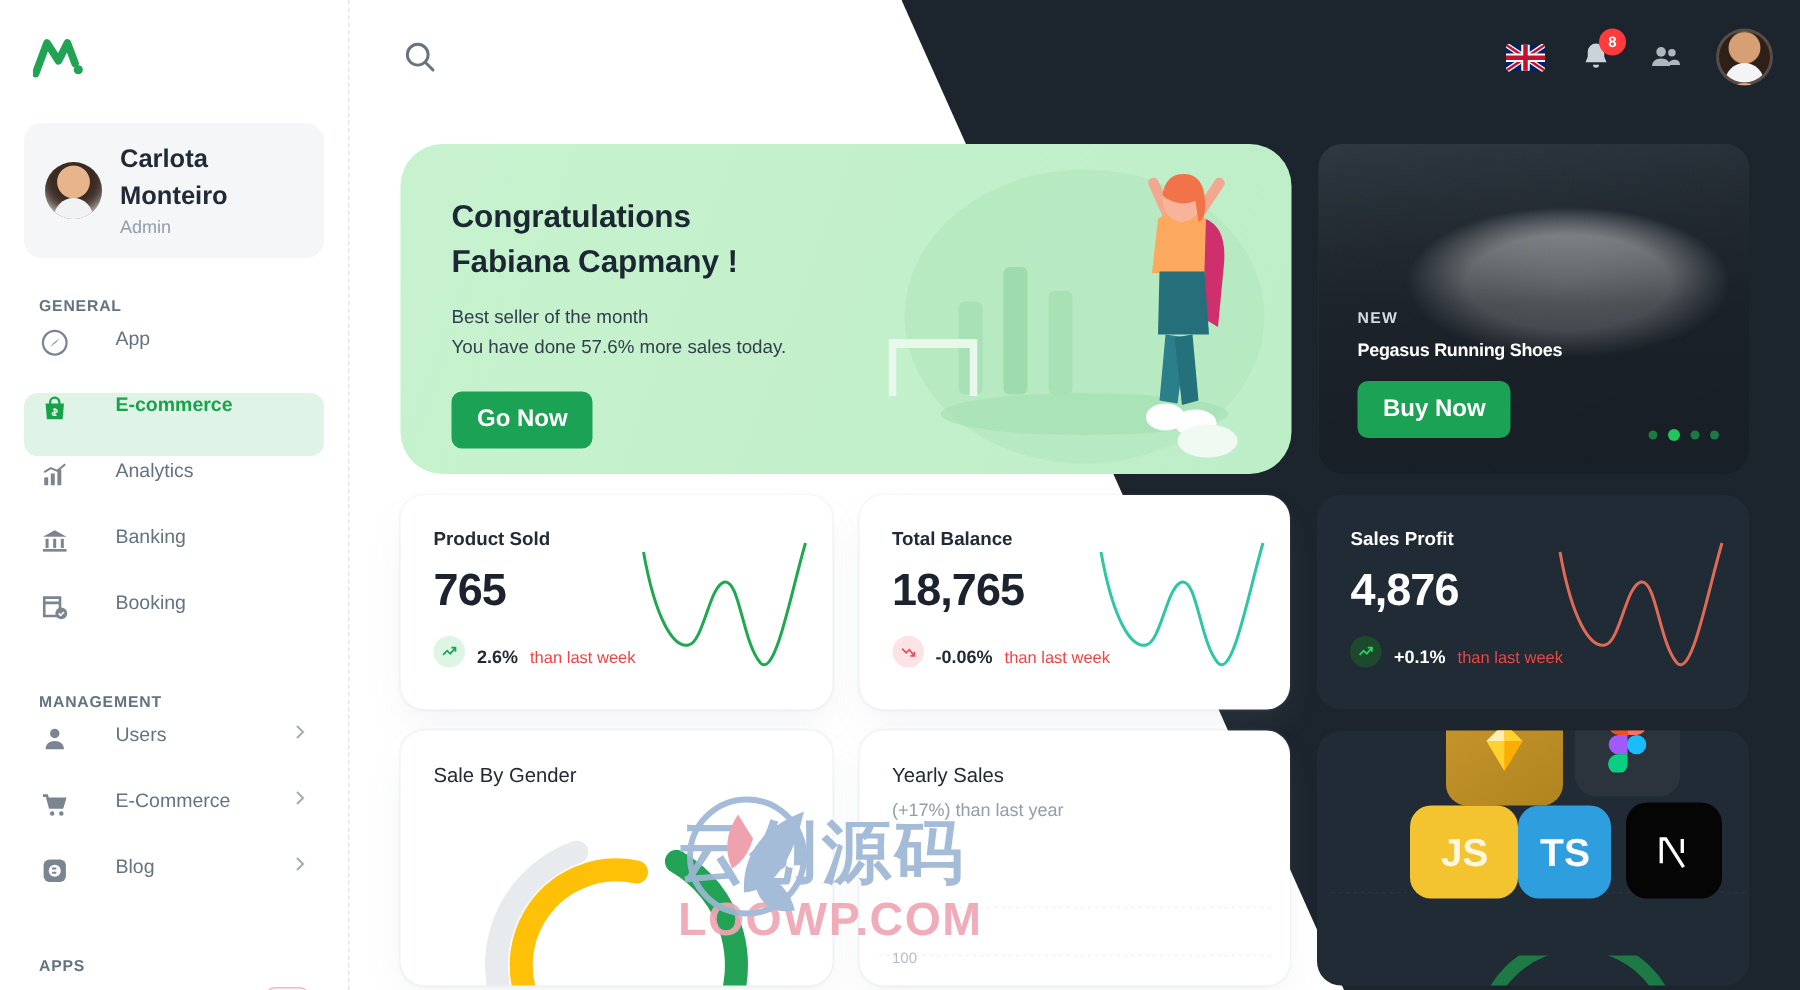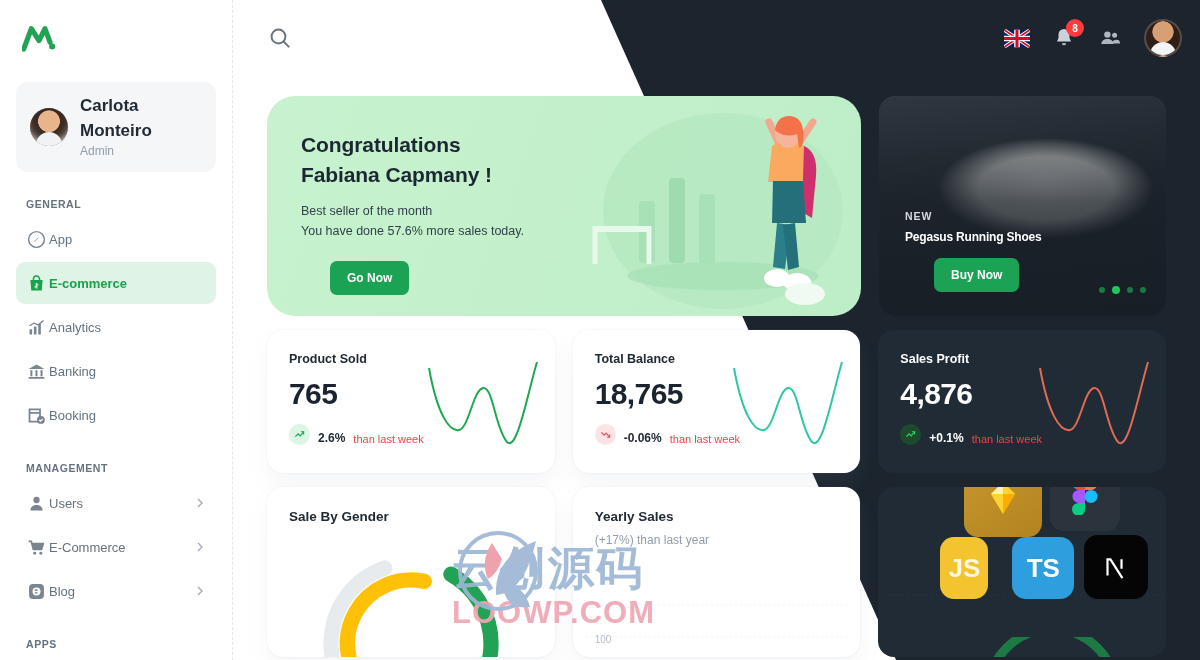--- a/index.html
+++ b/index.html
@@ -38,21 +38,21 @@
     width: 26px; height: 14px; border-radius: 13px 13px 0 0; background:#f0f2f4;
   }
   .profile-name { font-size: 17px; font-weight: bold; color: #212b36; line-height: 1.45; }
   .profile-role { font-size: 12px; color: #919eab; line-height: 1.4; }
 
   .nav-group-title {
     font-size: 10.5px; font-weight: bold; letter-spacing: .55px;
     color: #637381; padding: 0 10px; margin: 26px 0 8px;
   }
   .nav-item {
-    display: flex; align-items: center; gap: 2px;
+    display: flex; gap: 30px;
     height: 42px; padding: 0 10px; border-radius: 9px;
     font-size: 13px; color: #637381; cursor: pointer;
     margin-bottom: 2px;
   }
   .nav-item .nav-label { flex: 1; }
   .nav-item.active { background: #dff3e6; color: #16a34a; font-weight: bold; }
   .nav-item.active .ico { color: #16a34a; }
   .ico { width: 21px; height: 21px; flex: 0 0 21px; color: #7b858f; display:block; }
   .chev { width: 12px; height: 12px; color: #a4adb6; }
   .badge-pill {
@@ -112,22 +112,22 @@
   
   .congrats {
     flex: 0 0 594px; height: 220px; border-radius: 28px;
     background: linear-gradient(110deg, #c8f2cf 0%, #c2f0ca 55%, #bdeec8 100%);
     position: relative; overflow: hidden; padding: 34px 0 0 34px;
   }
   .congrats h2 { font-size: 21px; font-weight: bold; color: #1b2733; line-height: 1.42; letter-spacing: -.1px; }
   .congrats p { font-size: 12.5px; color: #32404d; line-height: 1.62; margin-top: 11px; }
   .btn-green {
     margin-top: 20px; display: inline-block; background: #1ba254; color: #fff;
-    font-size: 12px; font-weight: bold; border: none; border-radius: 7px;
-    padding: 10px 17px; cursor: pointer; margin-left: 29px;
+    font-size: 16px; font-weight: bold; border: none; border-radius: 7px;
+    padding: 10px 17px; cursor: pointer;
   }
   .congrats-art { position: absolute; right: 8px; top: 10px; width: 280px; height: 210px; }
 
   
   .promo {
     flex: 1; height: 220px; border-radius: 16px; position: relative; overflow: hidden;
     background: #262f38;
   }
   .promo-img {
     position: absolute; inset: 0;
@@ -166,21 +166,21 @@
   .delta-txt { font-size: 11px; color: #ef4444; }
   .spark { position: absolute; right: 16px; top: 28px; width: 112px; height: 96px; }
 
   
   .widget {
     flex: 1; height: 170px; border-radius: 16px; position: relative; overflow: hidden;
     background: #ffffff; box-shadow: 0 0 2px rgba(145,158,171,.2), 0 12px 24px -4px rgba(145,158,171,.12);
     padding: 22px 22px 0 22px;
   }
   .widget.dark { background: #212b35; box-shadow: none; }
-  .widget-title { font-size: 13.5px; font-weight: bold; color: #212b36; }
+  .widget-title { font-size: 13.5px; font-weight: normal; color: #212b36; }
   .widget-sub { font-size: 12px; color: #919eab; margin-top: 9px; }
   .donut { position: absolute; left: 50%; transform: translateX(-50%); top: 54px; width: 205px; height: 205px; }
   .stack-icons { position: absolute; z-index: 4; }
   .sq { border-radius: 14px; display: flex; align-items: center; justify-content: center; position: absolute; }
   .sq-label { font-weight: bold; font-family: "Liberation Sans", sans-serif; }
 
   
   .watermark { position: absolute; z-index: 40; left: 452px; top: 545px; width: 400px; height: 110px; pointer-events: none; opacity: .92; }
   .wm-cn { font-size: 46px; font-weight: bold; color: #9db7d4; letter-spacing: 2px; line-height: 1; }
   .wm-en { font-size: 31px; font-weight: bold; color: #f0a6b4; letter-spacing: 1px; margin-top: 6px; line-height: 1; }
@@ -500,21 +500,21 @@
             <div class="sq" style="left:86px;top:2px;width:70px;height:70px;background:#2b343c;">
               <svg viewBox="0 0 30 44" width="26" height="38">
                 <path d="M8 0h7v15H8a7.5 7.5 0 0 1 0-15z" fill="#f24e1e"></path>
                 <path d="M15 0h7a7.5 7.5 0 0 1 0 15h-7z" fill="#ff7262"></path>
                 <path d="M8 15h7v15H8a7.5 7.5 0 0 1 0-15z" fill="#a259ff"></path>
                 <circle cx="22" cy="22.5" r="7.5" fill="#1abcfe"></circle>
                 <path d="M8 30h7v7a7.5 7.5 0 1 1-7-7z" fill="#0acf83"></path>
               </svg>
             </div>
 
-            <div class="sq" style="left:-24px;top:78px;width:48px;height:62px;background:#f4c430;">
+            <div class="sq" style="left:-24px;top:78px;width:72px;height:62px;background:#f4c430;">
               <span class="sq-label" style="font-size:26px;color:#fff7e0;">JS</span>
             </div>
 
             <div class="sq" style="left:48px;top:78px;width:62px;height:62px;background:#2f9ede;">
               <span class="sq-label" style="font-size:26px;color:#ffffff;">TS</span>
             </div>
 
             <div class="sq" style="left:120px;top:76px;width:64px;height:64px;background:#050505;">
               <svg viewBox="0 0 40 40" width="34" height="34">
                 <path d="M10 30V11h3.5l14 22" fill="none" stroke="#fff" stroke-width="2.6"></path>

